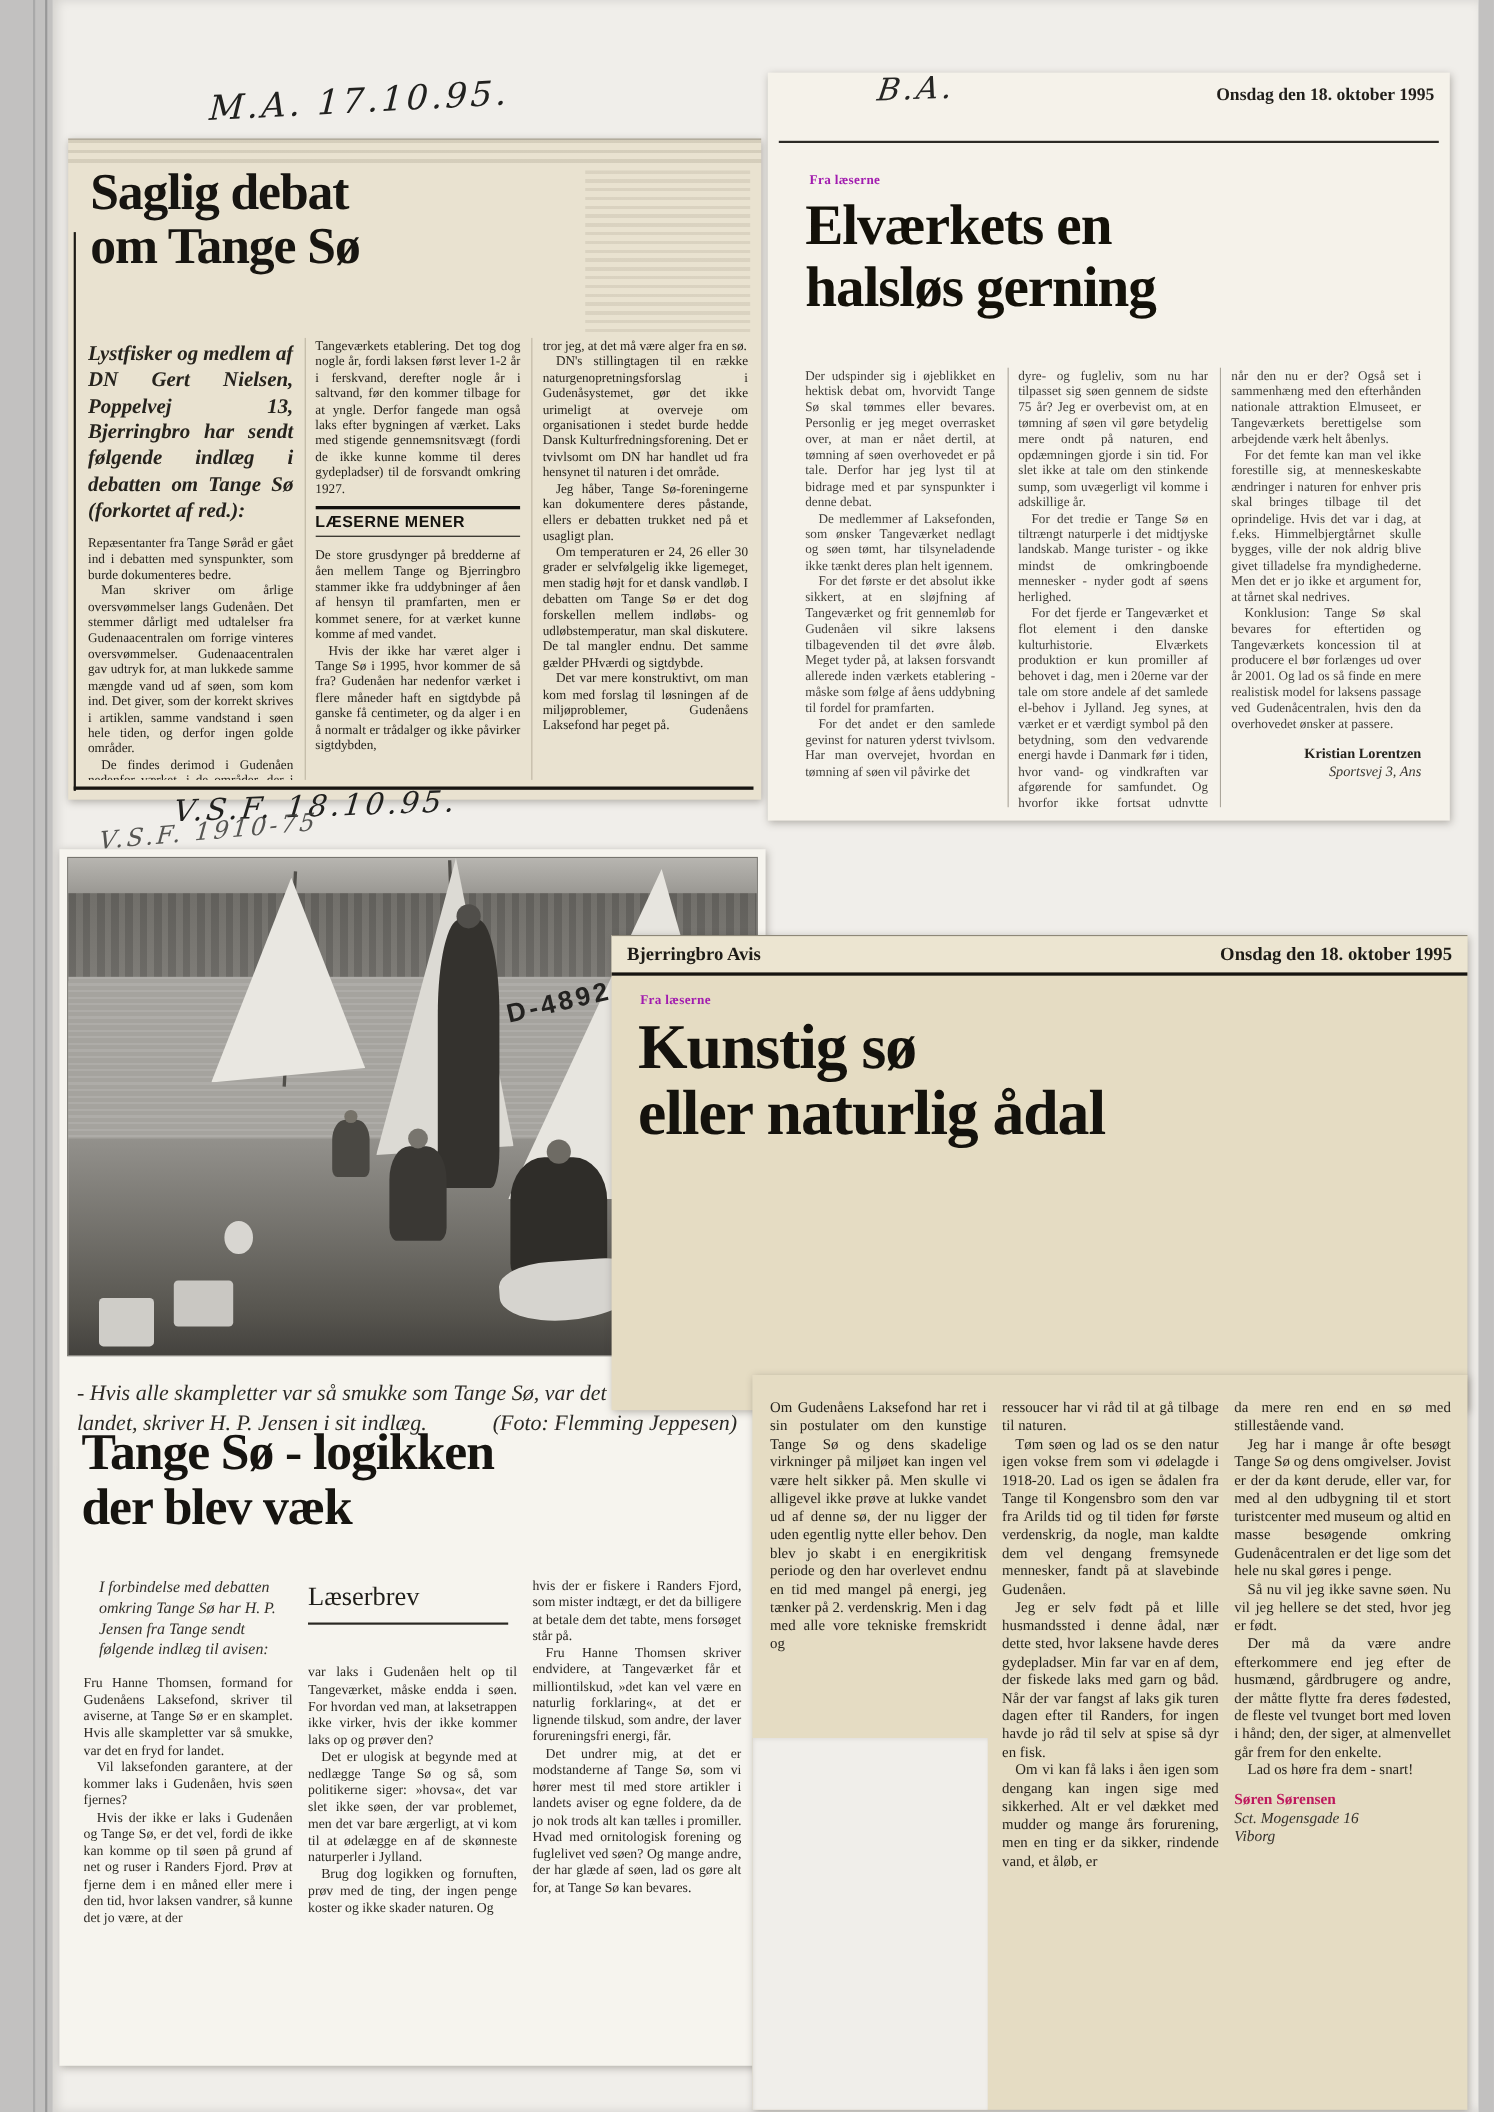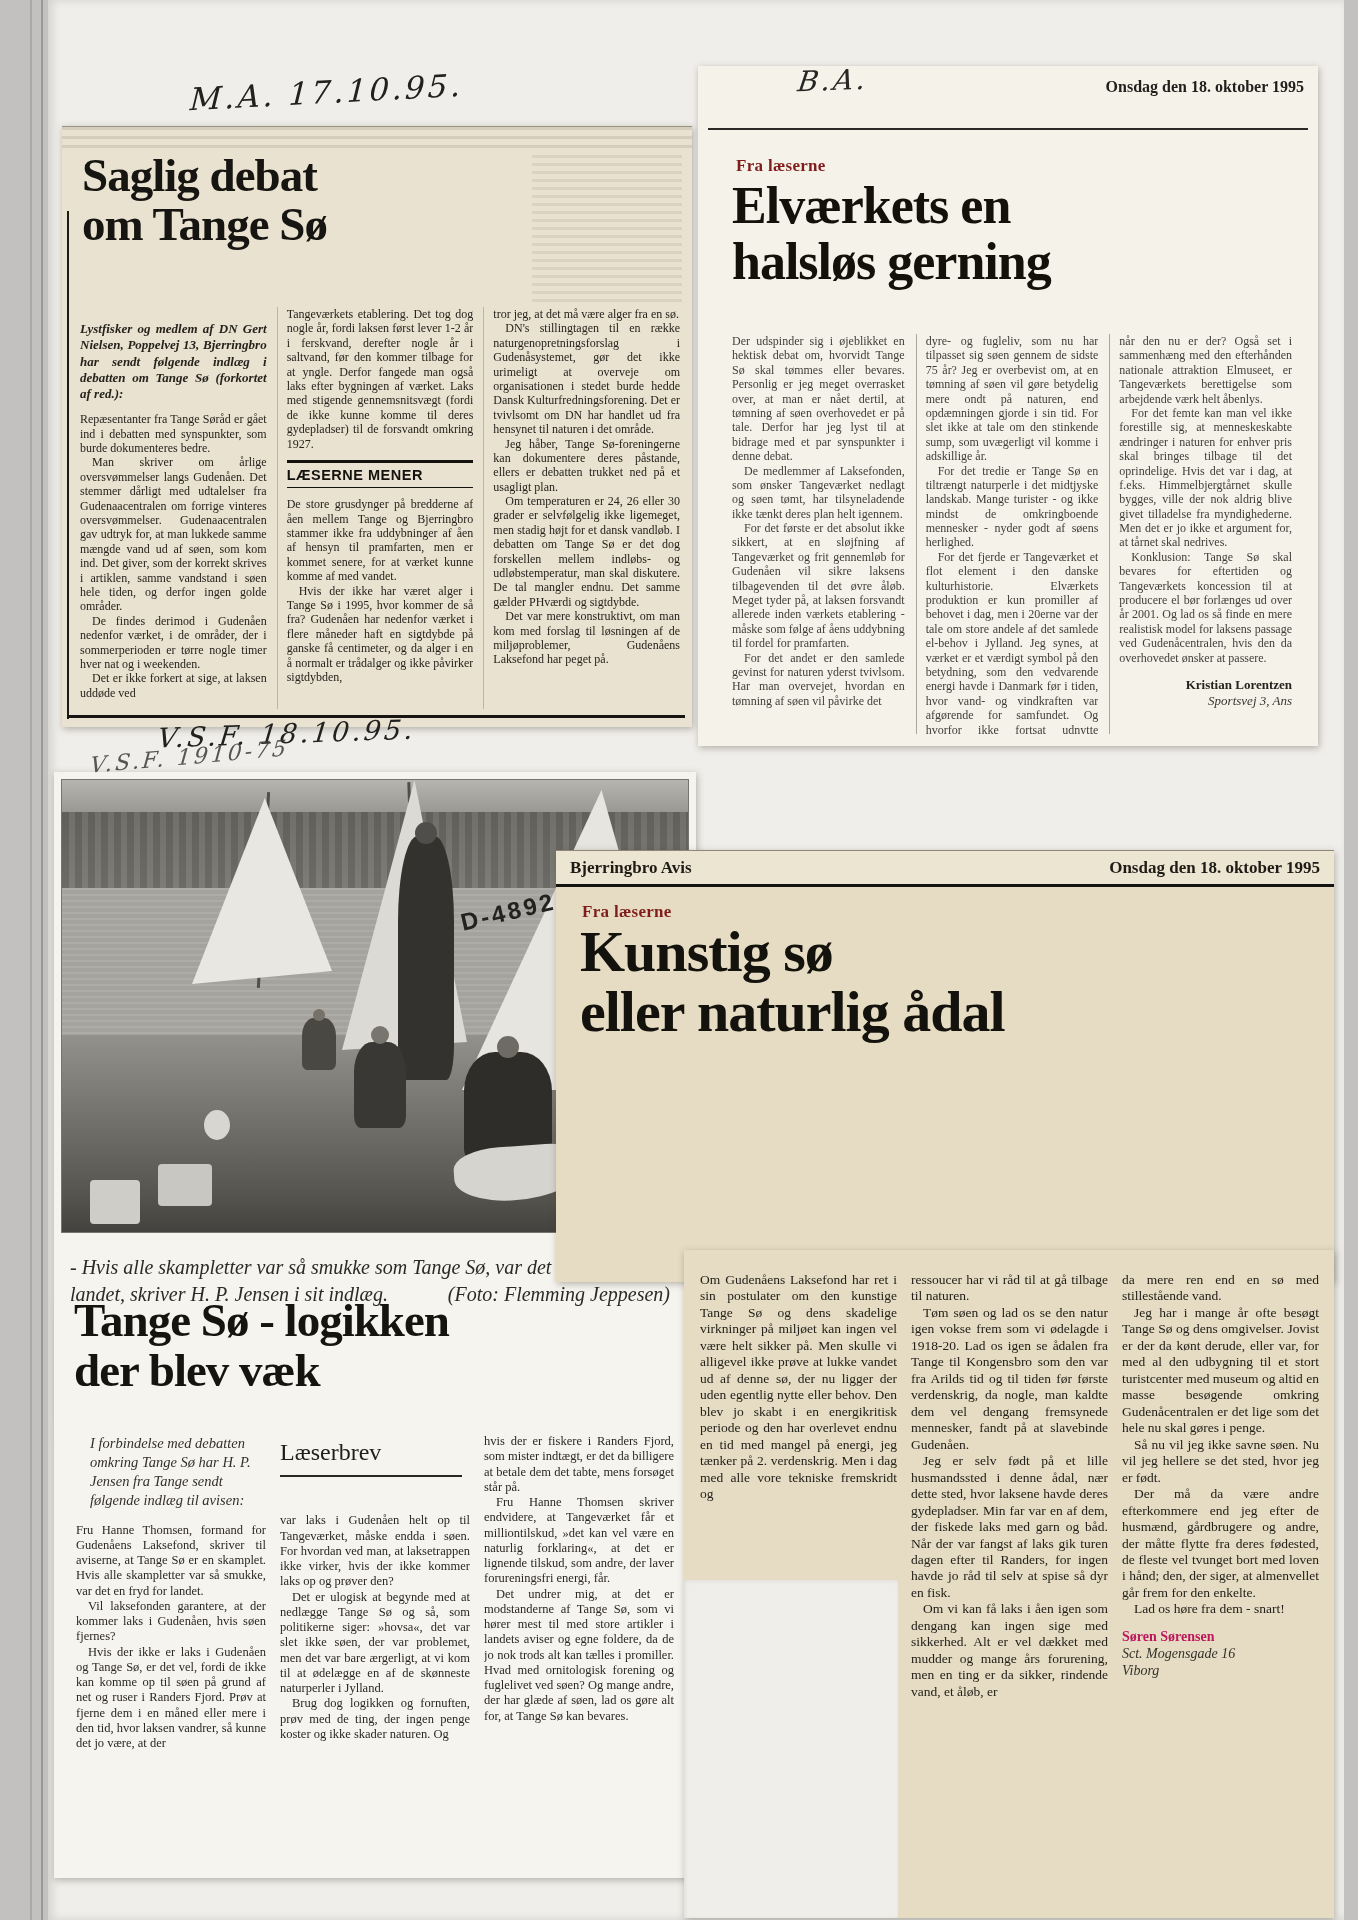--- a/index.html
+++ b/index.html
@@ -29,31 +29,31 @@
   .bleed.b-right{left:470px;top:28px;width:150px;height:150px;
          background:repeating-linear-gradient(180deg,rgba(95,88,70,.22) 0 3px,transparent 3px 8px);}
   .head1{position:absolute;left:20px;top:24px;margin:0;font-size:47px;line-height:1.04;
          font-weight:bold;color:#171511;letter-spacing:-1px;}
   .head1 span{display:block;}
   .edge-left{position:absolute;left:5px;top:84px;width:2px;height:508px;background:#1c1a16;}
   .edge-bottom{position:absolute;left:5px;top:588px;width:618px;height:3px;background:#171511;}
   .cols1{position:absolute;left:18px;top:180px;width:600px;height:402px;gap:10px;}
   .cols1 .col{width:190px;font-size:12px;line-height:1.2;color:#26231d;}
   .cols1 .col + .col{border-left:1px solid #bdb5a2;padding-left:9px;}
-  .intro1{margin:14px 0 10px;font-style:italic;font-weight:bold;font-size:13px;line-height:1.25;text-align:justify;}
+  .intro1{margin:3px 0 10px;font-style:italic;font-weight:bold;font-size:19px;line-height:1.25;text-align:justify;}
   .sechead{font-family:"Liberation Sans",sans-serif;font-weight:bold;font-size:14.5px;letter-spacing:.5px;
            color:#14120e;border-top:3px solid #14120e;border-bottom:1px solid #14120e;
            padding:4px 0 3px;margin:9px 0;}
 
   
   .clip2{left:698px;top:66px;width:620px;height:680px;background:#f5f2ea;}
   .hw-ba{position:absolute;left:100px;top:-2px;font-size:28px;transform:rotate(-2deg) skewX(-10deg);color:#262624;}
   .c2rule{position:absolute;left:10px;top:62px;width:600px;height:2px;background:#2c2a26;}
   .c2date{position:absolute;right:14px;top:12px;font-size:16px;font-weight:bold;color:#211f1b;}
-  .kicker{font-weight:bold;font-size:17px;color:#7f1d1d;letter-spacing:.3px;}
+  .kicker{font-weight:bold;font-size:12px;color:#a21caf;letter-spacing:.3px;}
   .clip2 .kicker{position:absolute;left:38px;top:90px;}
   .head2{position:absolute;left:34px;top:112px;margin:0;font-size:52px;line-height:1.08;font-weight:bold;
          color:#131109;letter-spacing:-1px;}
   .head2 span{display:block;}
   .cols2{position:absolute;left:34px;top:268px;width:560px;height:400px;gap:11px;}
   .cols2 .col{width:176px;font-size:12px;line-height:1.2;color:#403e3a;}
   .cols2 .col + .col{border-left:1px solid #aba69a;padding-left:9px;}
   .sig2{margin-top:12px;text-align:right;}
   .sig2 .name{font-weight:bold;font-size:13px;color:#26241f;}
   .sig2 .addr{font-style:italic;font-size:13px;color:#38362f;}

